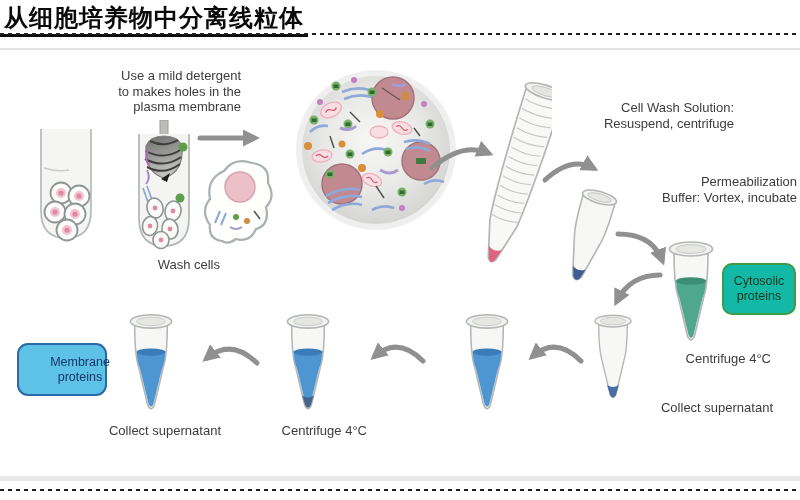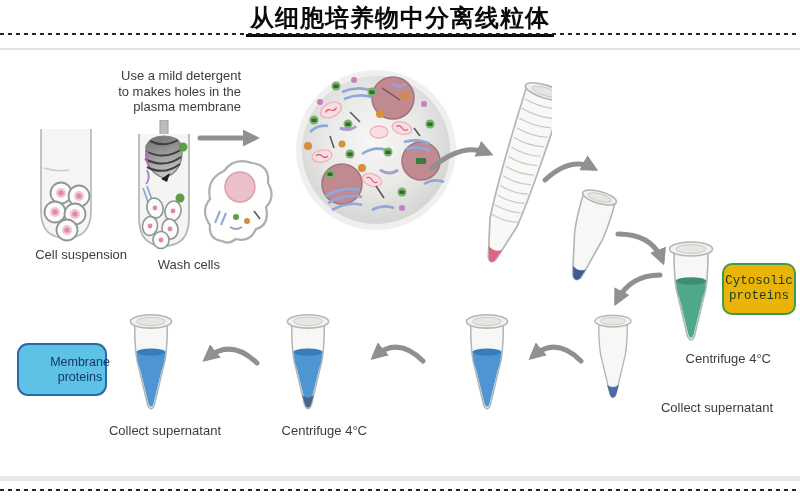--- a/index.html
+++ b/index.html
@@ -1,36 +1,36 @@
 <!DOCTYPE html>
 <html><head>
 <meta charset="utf-8">
 <style>
   * { margin:0; padding:0; box-sizing:border-box; }
   html,body { background:#ffffff; }
   body { font-family:"Liberation Sans","DejaVu Sans",sans-serif; }
   .page { position:relative; width:800px; height:500px; background:#fff; overflow:hidden; }
 
-  .title-wrap { position:absolute; top:3px; left:0; width:100%; text-align:center; }
+  .title-wrap { position:absolute; top:3px; left:0; width:100%; }
   .title { display:inline-block; font-size:24px; font-weight:bold; color:#0a0a0a;
            letter-spacing:1px; border-bottom:3px solid #0a0a0a; padding:0 4px 1px; line-height:1.25; }
 
   .rule-dashed { position:absolute; left:0; width:100%; height:2px;
      background:repeating-linear-gradient(90deg,#222 0 4px,transparent 4px 8px); }
   .rule-top    { top:33px; }
   .rule-bot    { top:489px; }
   .rule-gray   { position:absolute; left:0; width:100%; background:#e3e3e3; }
   .gr-top { top:48px; height:2px; }
   .gr-bot { top:476px; height:5px; background:#e9e9e9; }
 
   .lbl { position:absolute; font-size:13px; line-height:15.5px; color:#3c3c3c;
          text-align:right; white-space:pre-line; }
   .pbox { position:absolute; font-size:12.5px; line-height:15px; text-align:center;
           white-space:pre-line; display:flex; align-items:center; justify-content:center; }
-  .box-green { background:#eab308; border:2.5px solid #3f9b47; border-radius:10px; color:#173a1c;font-family:Liberation Mono, monospace; }
+  .box-green { background:#14b8a6; border:2.5px solid #3f9b47; border-radius:10px; color:#173a1c; }
   .box-blue  { background:#5ec1e6; border:2.5px solid #2a6aa8; border-radius:11px; color:#15396b;padding-left:36px; }
 
   .g { position:absolute; }
   .arrow path { stroke:#909090; stroke-width:5; fill:none; stroke-linecap:round; }
 </style>
 </head>
 <body>
 
 <div class="page">
 
@@ -79,21 +79,20 @@
         <circle cx="33" cy="104" r="5"></circle>
       </g>
     <g fill="#e089a2">
         <circle cx="27" cy="67" r="2.6"></circle>
         <circle cx="45" cy="70" r="2.6"></circle>
         <circle cx="21" cy="86" r="2.6"></circle>
         <circle cx="41" cy="88" r="2.6"></circle>
         <circle cx="33" cy="104" r="2.6"></circle>
       </g>
   </svg>
-  <div class="lbl" style="left:9px;top:247px;width:118px">Cell suspension</div>
 
   <svg class="g" style="left:134px;top:120px" width="60" height="140" viewBox="0 0 60 140">
     <rect x="26" y="0" width="8" height="20" fill="#bcbcba" stroke="#9e9e9c" stroke-width="1"></rect>
     <path d="M5,14 V98 Q5,126 30,126 Q55,126 55,98 V14" fill="#f4f4f2" stroke="#b2b6b6" stroke-width="1.7"></path>
     <path d="M12,26 Q10,52 30,58 Q50,52 48,26 Q44,16 30,16 Q16,16 12,26 Z" fill="url(#pg)" stroke="#808080" stroke-width="1.2"></path>
     <g stroke="#3f3f3f" stroke-width="2" fill="none">
       <path d="M16,21 Q30,28 44,20"></path>
         <path d="M12,31 Q30,41 48,29"></path>
         <path d="M11,39 Q30,49 47,37"></path>
         <path d="M13,47 Q30,56 46,44"></path>
@@ -241,34 +240,38 @@
           <path d="M46,130 q14,3.5 28,0"></path>
           <path d="M46,140 q14,3.5 28,0"></path>
         <path d="M46.5,150 q13.5,3.5 27,0"></path>
       </g>
       <path d="M53,181 L57,193 Q60,198.5 63,193 L67,181 Q60,186 53,181 Z" fill="#e0647f"></path>
       <ellipse cx="60" cy="17" rx="20.5" ry="6.5" fill="#f1f1ee" stroke="#b2b6b6" stroke-width="1.7"></ellipse>
       <ellipse cx="60" cy="17" rx="13.5" ry="4" fill="#e4e4e1" stroke="#c8c8c5" stroke-width="1"></ellipse>
     </g>
   </svg>
 
+  <div class="lbl" style="left:572px;top:100px;width:162px">Cell Wash Solution:
+Resuspend, centrifuge</div>
 
   <svg class="g arrow" style="left:541px;top:152px" width="64" height="34" viewBox="0 0 64 34">
     <path d="M4,28 Q30,4 52,16" marker-end="url(#ah)"></path>
   </svg>
 
   <svg class="g" style="left:535px;top:184px" width="82" height="110" viewBox="0 0 82 110">
     <g transform="rotate(16 40 99)">
       <path d="M23.5,13 C23.5,30 24,46 27,56 L35.5,92 Q40,99 44.5,92 L53,56 C56,46 56.5,30 56.5,13 Z" fill="#f7f7f5" stroke="#b2b6b6" stroke-width="1.6"></path>
       <path d="M33.5,83 L36.5,93 Q40,98 43.5,93 L46.5,83 Q40,88 33.5,83 Z" fill="#3e5c94"></path>
       <ellipse cx="40" cy="10" rx="17.5" ry="6" fill="#f2f2ef" stroke="#b2b6b6" stroke-width="1.6"></ellipse>
       <ellipse cx="40" cy="10" rx="12" ry="3.6" fill="#e6e6e3" stroke="#c8c8c5" stroke-width="1"></ellipse>
     </g>
   </svg>
 
+  <div class="lbl" style="left:635px;top:174px;width:162px">Permeabilization
+Buffer: Vortex, incubate</div>
 
   <svg class="g arrow" style="left:612px;top:228px" width="58" height="42" viewBox="0 0 58 42">
     <path d="M6,6 Q40,6 50,32" marker-end="url(#ah)"></path>
   </svg>
 
   <svg class="g" style="left:666px;top:240px" width="50" height="113" viewBox="0 0 50 113">
     <path d="M8,12 C8,28 8.5,45 12,56 L21.5,96 Q25,104 28.5,96 L38,56 C41.5,45 42,28 42,12 Z" fill="#f7f7f5" stroke="#b2b6b6" stroke-width="1.6"></path>
     <path d="M10,40 C10.5,47 11,52 13.5,58 L22.5,95 Q25,101 27.5,95 L36.5,58 C39,52 39.5,47 40,40 C30,45 20,45 10,40 Z" fill="#4fa78c"></path>
     <ellipse cx="25" cy="41" rx="15" ry="3.8" fill="#3d8e75"></ellipse>
     <ellipse cx="25" cy="9" rx="21.5" ry="7" fill="#f2f2ef" stroke="#b2b6b6" stroke-width="1.6"></ellipse>

